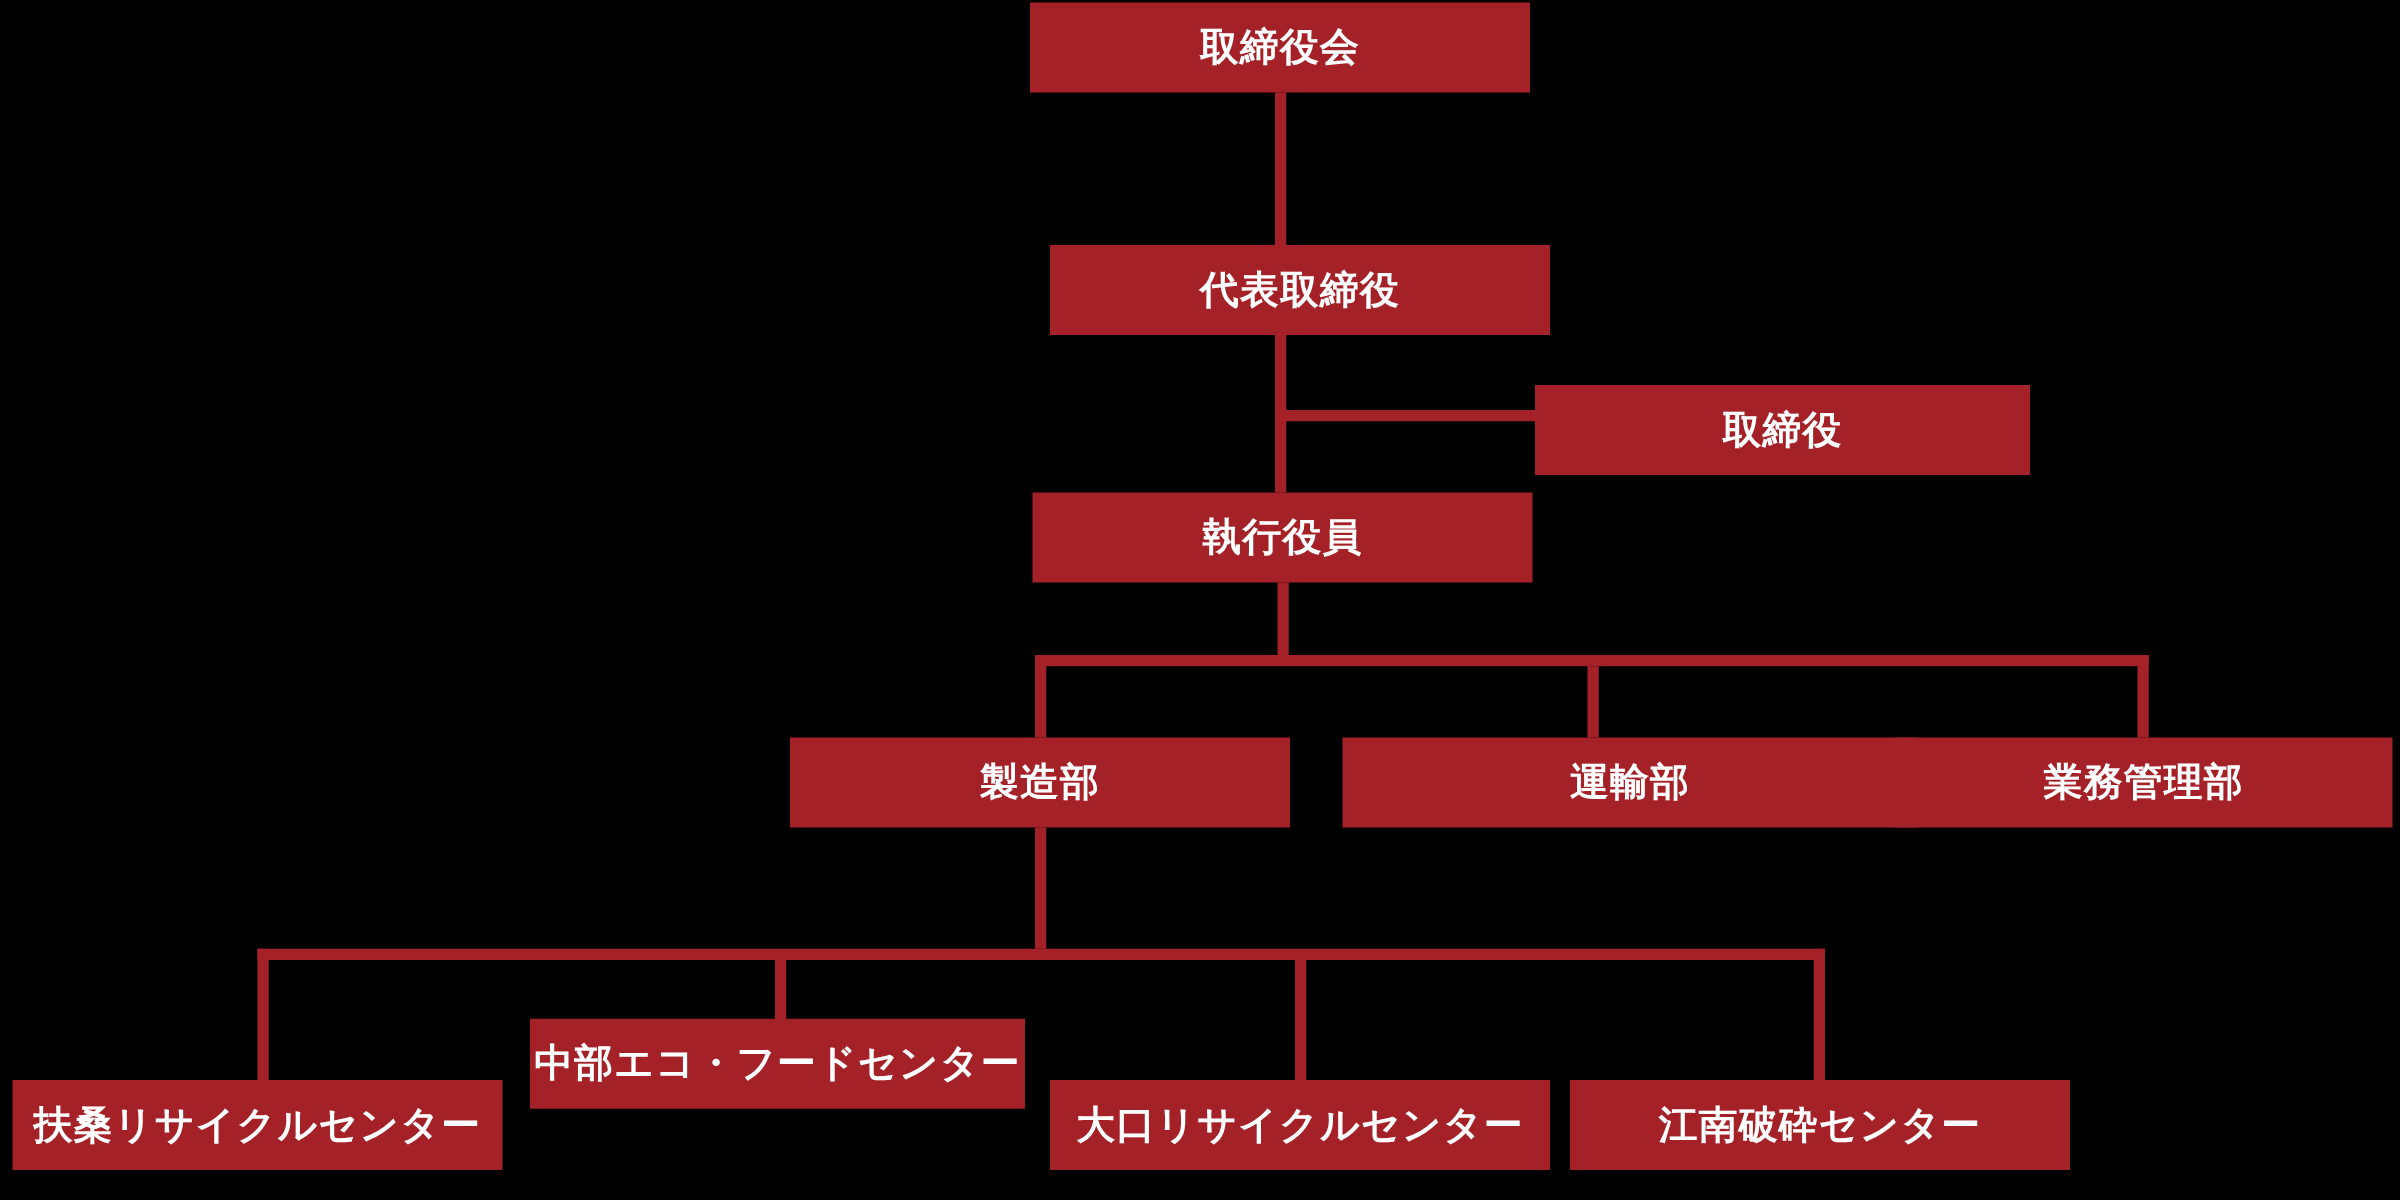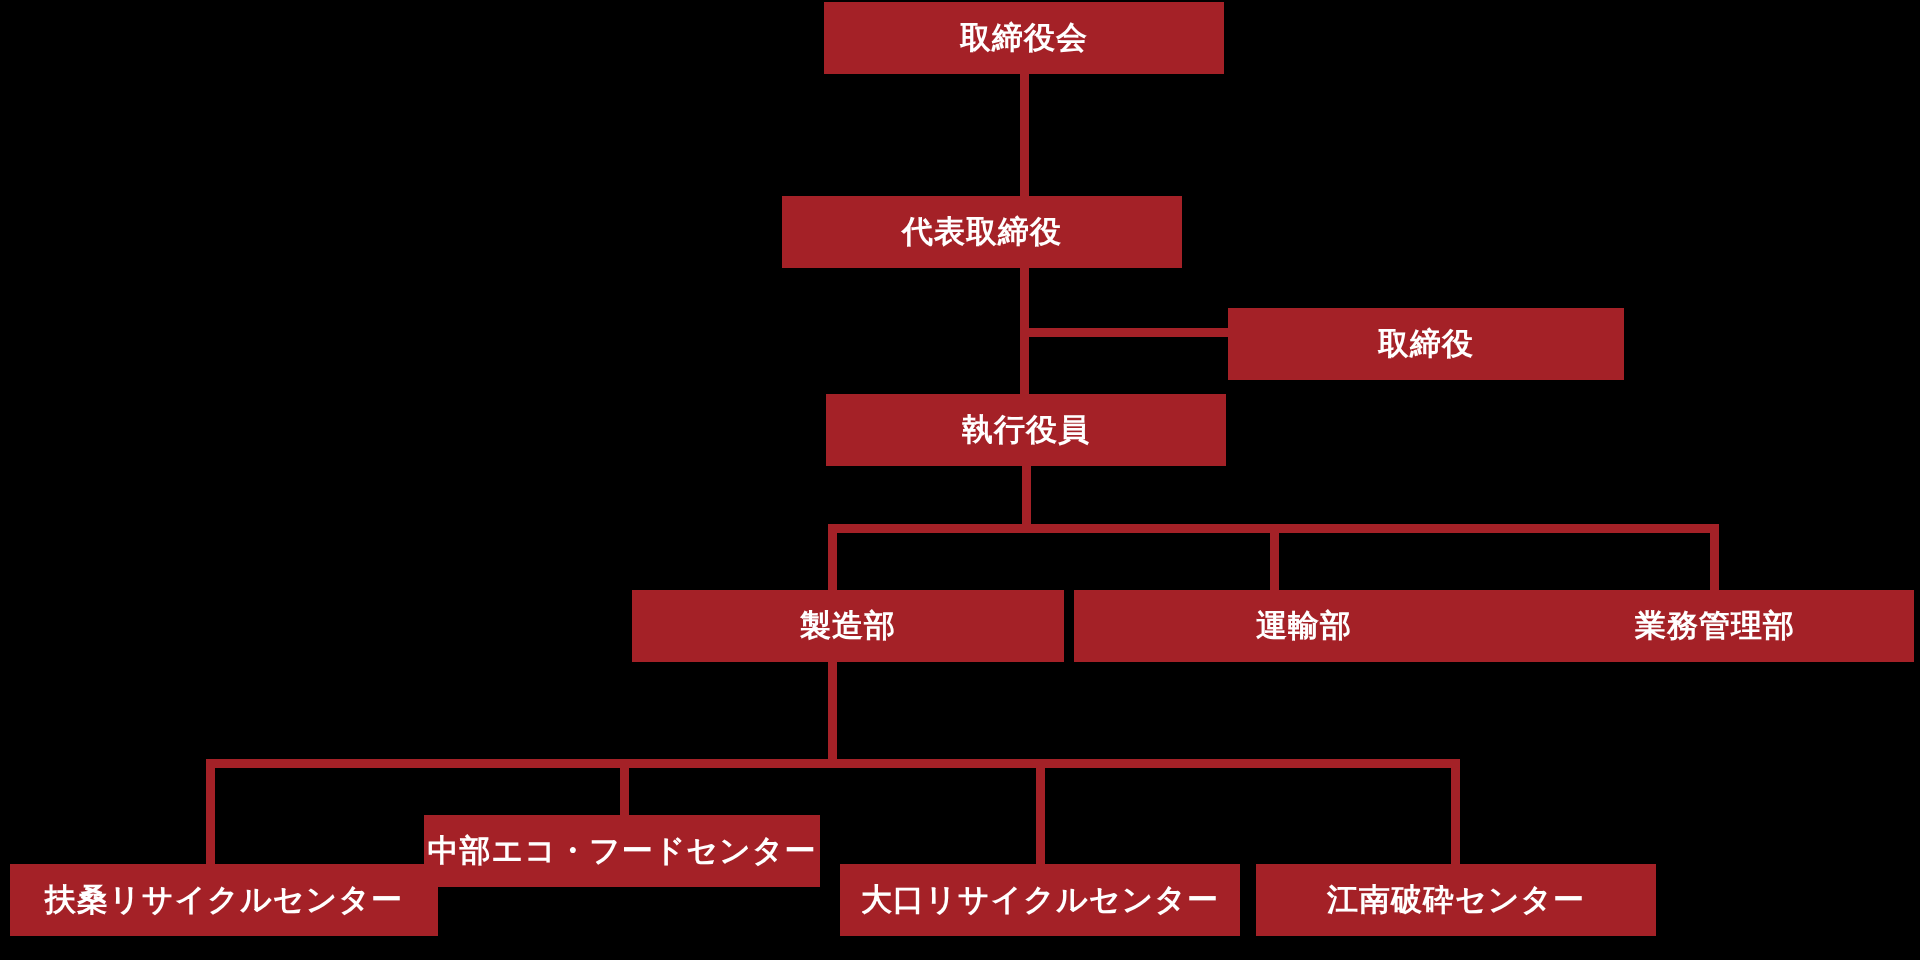--- a/index.html
+++ b/index.html
@@ -29,30 +29,30 @@
     box-sizing: border-box;
     height: 72px;
   }
   .connector {
     position: absolute;
     background: var(--accent, #A42127);
   }
   
   .box-board        { left: 824px;  top: 2px;   width: 400px; }
   
-  .box-rep-director { left: 782px;  top: 196px; width: 400px; }
+  .box-rep-director { left: 840px;  top: 196px; width: 400px; }
   .box-director     { left: 1228px; top: 296px; width: 396px; margin-top: 12px; }
   
   .box-exec-officer { left: 826px;  top: 394px; width: 400px; }
   
-  .box-manufacturing{ left: 632px;  top: 590px; width: 432px; }
+  .box-manufacturing{ left: 632px;  top: 590px; width: 400px; }
   .box-transport    { left: 1074px; top: 590px; width: 460px; }
   .box-biz-admin    { left: 1516px; top: 590px; width: 398px; }
   
-  .box-fuso         { left: 10px;   top: 864px; width: 428px; }
+  .box-fuso         { left: 10px;   top: 864px; width: 392px; }
   .box-chubu        { left: 424px;  top: 815px; width: 396px; }
   .box-oguchi       { left: 840px;  top: 864px; width: 400px; }
   .box-konan        { left: 1256px; top: 864px; width: 400px; }
 
   
   .c-board-rep      { left: 1020px; top: 74px;  width: 9px;    height: 122px; }
   .c-rep-exec       { left: 1020px; top: 268px; width: 9px;    height: 126px; }
   .c-director-branch{ left: 1024px; top: 328px; width: 204px;  height: 9px; }
   .c-exec-drop      { left: 1022px; top: 466px; width: 9px;    height: 58px; }
   .c-rail1          { left: 828px;  top: 524px; width: 891px;  height: 9px; }

